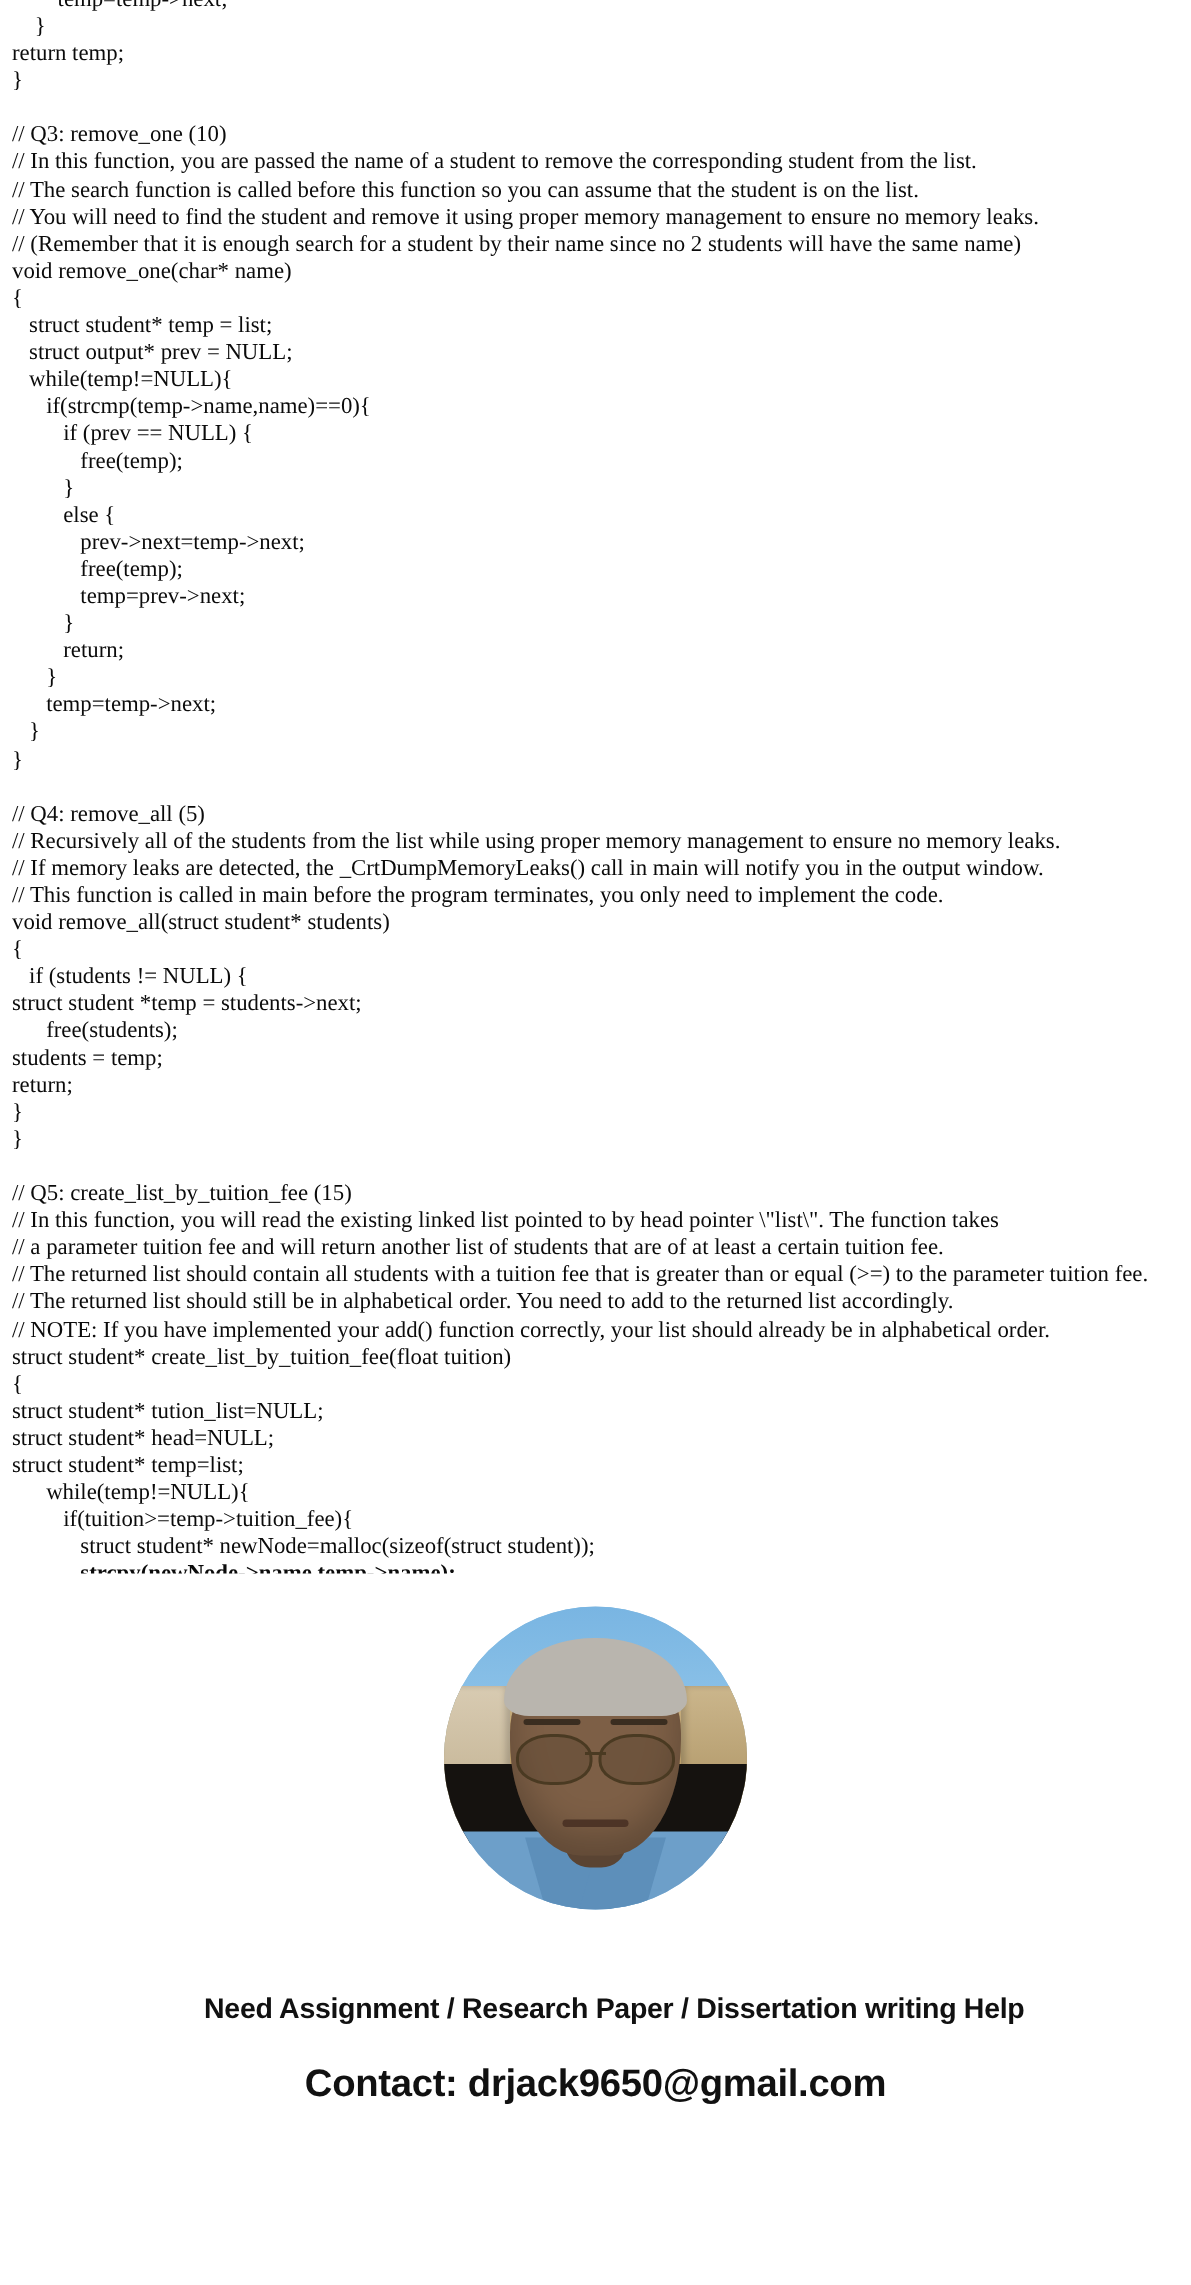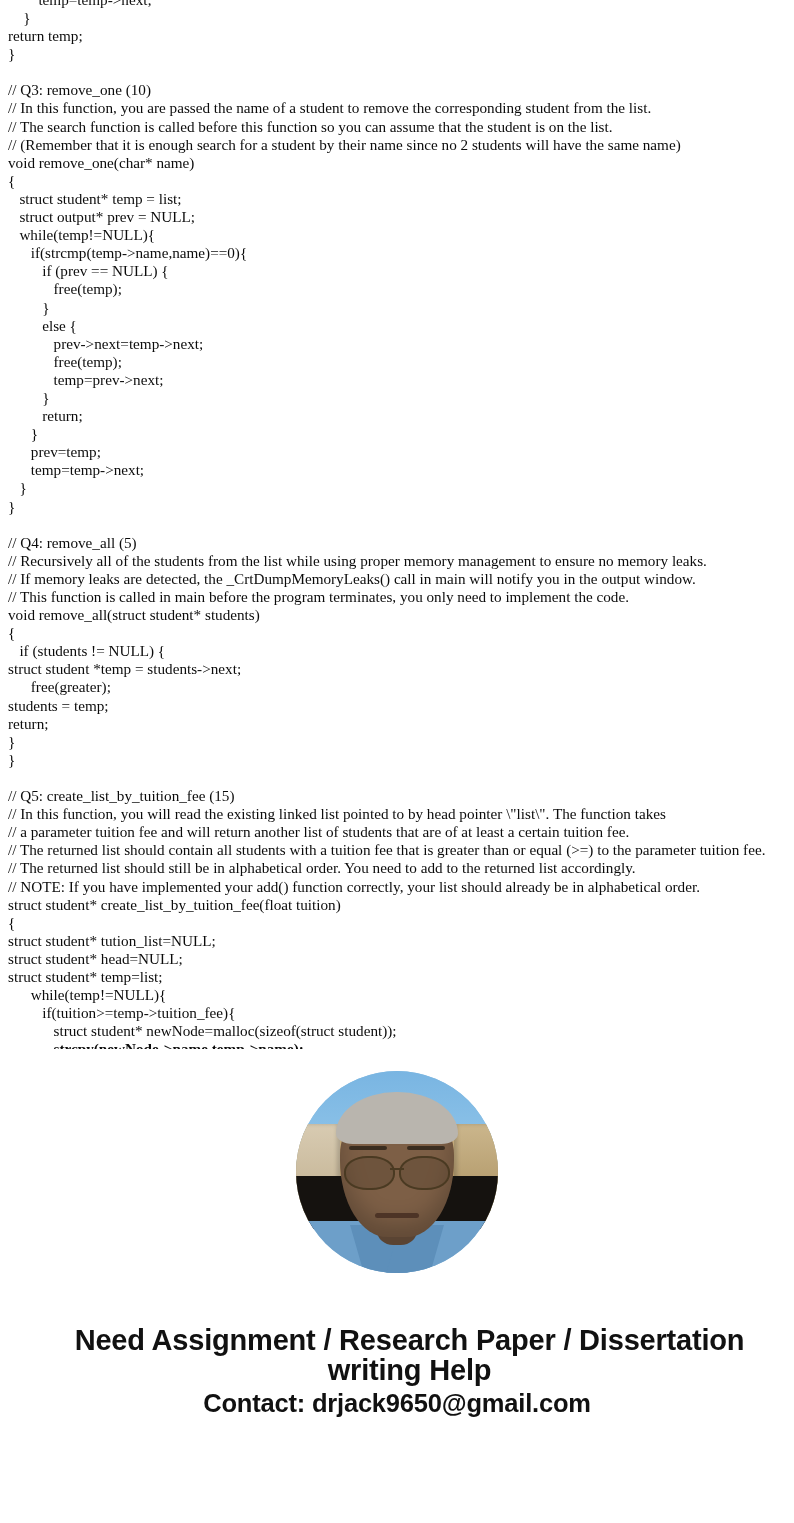--- a/index.html
+++ b/index.html
@@ -149,81 +149,81 @@
   .footer {
     width: 794px;
     margin-top: 52px;
     padding-bottom: 30px;
     text-align: center;
     font-family: "Liberation Sans", "DejaVu Sans", sans-serif;
     font-weight: bold;
     color: #111111;
   }
   .footer-line1 {
-    font-size: 29px;
+    font-size: 19px;
     line-height: 30px;
     letter-spacing: -0.2px;
     padding: 0 12px;
     margin-left: 25px;
   }
   .footer-line2 {
     font-size: 25.5px;
     line-height: 30px;
     letter-spacing: -0.2px;
-    margin-top: 3px;
+    margin-top: 19px;
   }
 </style>
 </head>
 <body>
 
 <div class="page">
 
   <div class="code-block clip-top">
     <div class="code-line">        temp=temp-&gt;next;</div>
   </div>
 
   <div class="code-block" id="code-body">
       <div class="code-line">    }</div>
       <div class="code-line">return temp;</div>
       <div class="code-line">}</div>
       <div class="code-line blank"></div>
       <div class="code-line">// Q3: remove_one (10)</div>
       <div class="code-line">// In this function, you are passed the name of a student to remove the corresponding student from the list.</div>
       <div class="code-line">// The search function is called before this function so you can assume that the student is on the list.</div>
+      <div class="code-line">// You will need to find the student and remove it using proper memory management to ensure no memory leaks.</div>
       <div class="code-line">// (Remember that it is enough search for a student by their name since no 2 students will have the same name)</div>
       <div class="code-line">void remove_one(char* name)</div>
       <div class="code-line">{</div>
       <div class="code-line">   struct student* temp = list;</div>
       <div class="code-line">   struct output* prev = NULL;</div>
       <div class="code-line">   while(temp!=NULL){</div>
       <div class="code-line">      if(strcmp(temp-&gt;name,name)==0){</div>
       <div class="code-line">         if (prev == NULL) {</div>
       <div class="code-line">            free(temp);</div>
       <div class="code-line">         }</div>
       <div class="code-line">         else {</div>
       <div class="code-line">            prev-&gt;next=temp-&gt;next;</div>
       <div class="code-line">            free(temp);</div>
       <div class="code-line">            temp=prev-&gt;next;</div>
       <div class="code-line">         }</div>
       <div class="code-line">         return;</div>
       <div class="code-line">      }</div>
-      <div class="code-line">      prev=temp;</div>
       <div class="code-line">      temp=temp-&gt;next;</div>
       <div class="code-line">   }</div>
       <div class="code-line">}</div>
       <div class="code-line blank"></div>
       <div class="code-line">// Q4: remove_all (5)</div>
       <div class="code-line">// Recursively all of the students from the list while using proper memory management to ensure no memory leaks.</div>
       <div class="code-line">// If memory leaks are detected, the _CrtDumpMemoryLeaks() call in main will notify you in the output window.</div>
       <div class="code-line">// This function is called in main before the program terminates, you only need to implement the code.</div>
       <div class="code-line">void remove_all(struct student* students)</div>
       <div class="code-line">{</div>
       <div class="code-line">   if (students != NULL) {</div>
       <div class="code-line">struct student *temp = students-&gt;next;</div>
-      <div class="code-line">      free(greater);</div>
+      <div class="code-line">      free(students);</div>
       <div class="code-line">students = temp;</div>
       <div class="code-line">return;</div>
       <div class="code-line">}</div>
       <div class="code-line">}</div>
       <div class="code-line blank"></div>
       <div class="code-line">// Q5: create_list_by_tuition_fee (15)</div>
       <div class="code-line">// In this function, you will read the existing linked list pointed to by head pointer \"list\". The function takes</div>
       <div class="code-line">// a parameter tuition fee and will return another list of students that are of at least a certain tuition fee.</div>
       <div class="code-line">// The returned list should contain all students with a tuition fee that is greater than or equal (&gt;=) to the parameter tuition fee.</div>
       <div class="code-line">// The returned list should still be in alphabetical order. You need to add to the returned list accordingly.</div>

